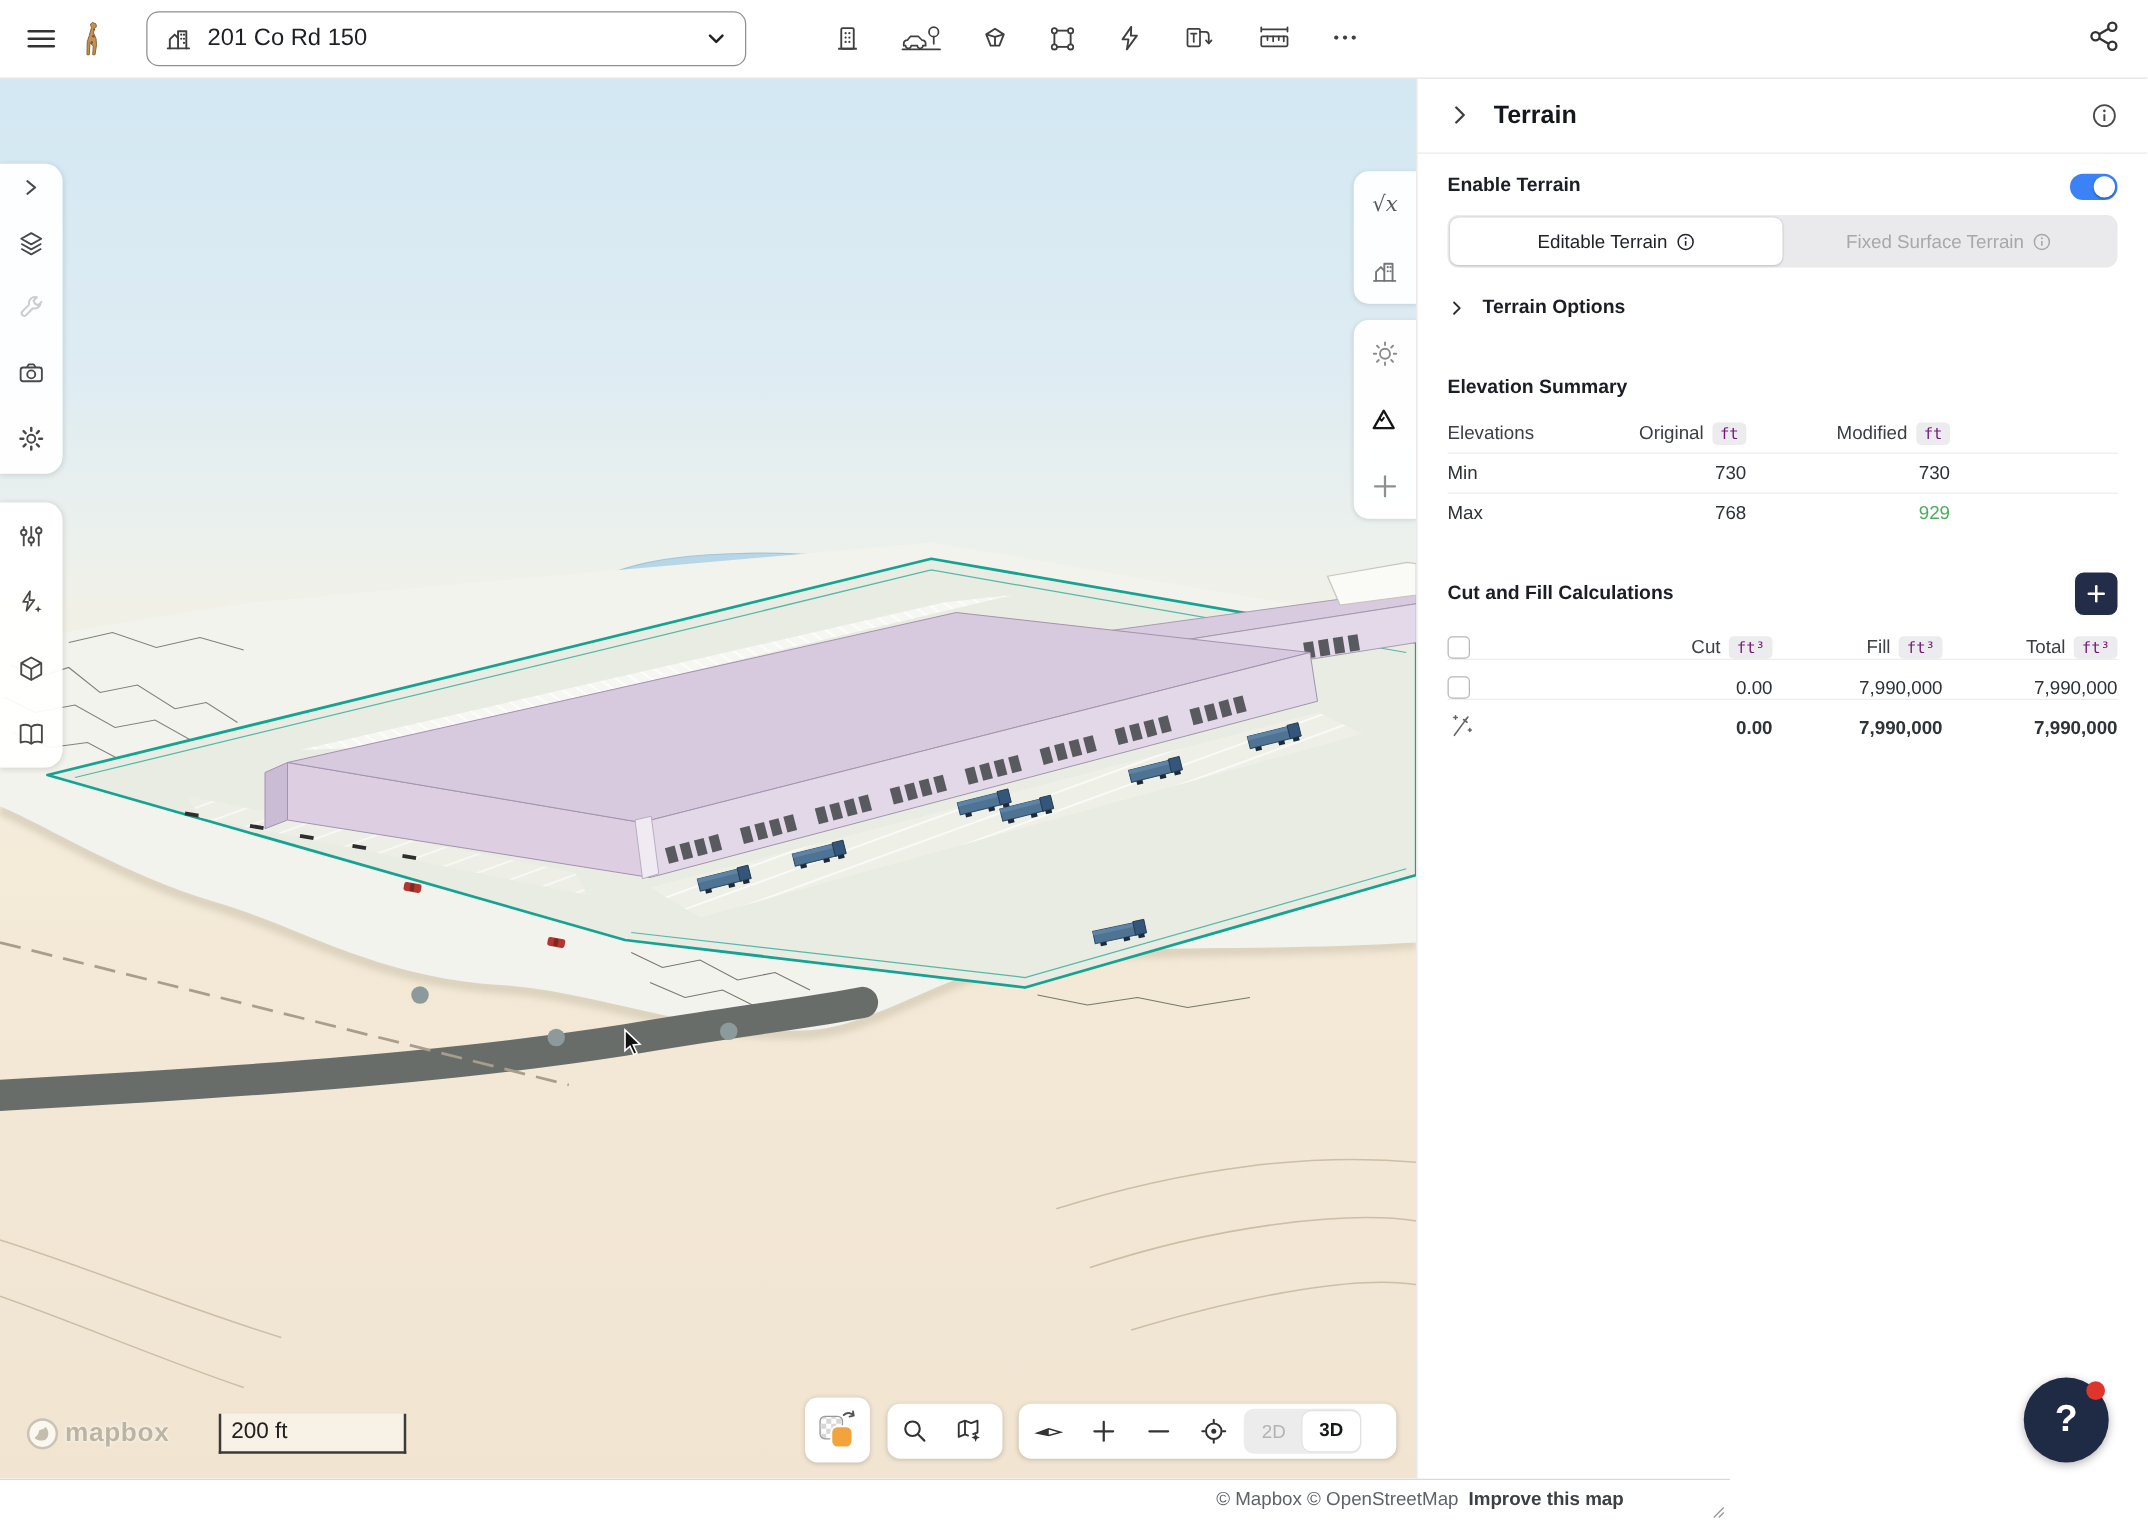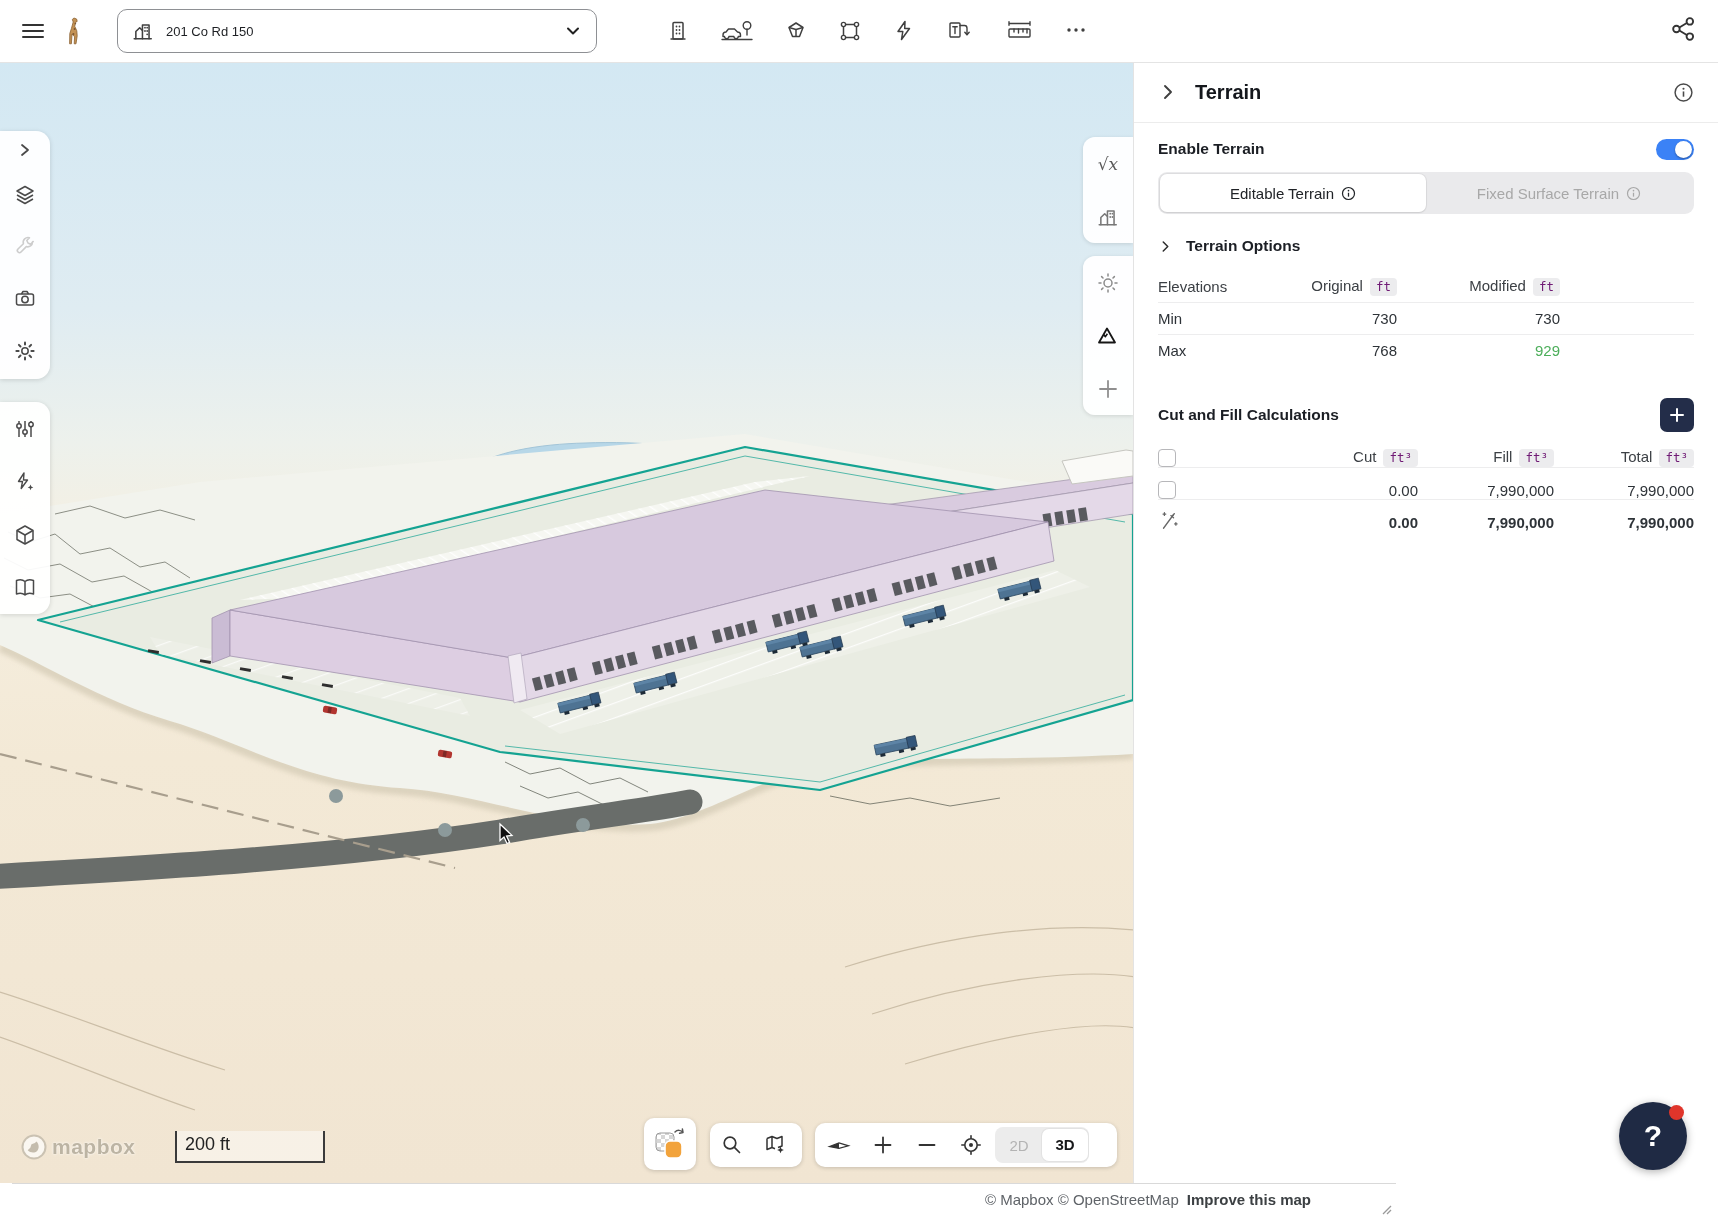--- a/index.html
+++ b/index.html
@@ -9,21 +9,21 @@
   
   .topbar{position:absolute;left:0;top:0;width:1718px;height:62px;background:#fff;
     border-bottom:1px solid #e4e4e4;display:flex;align-items:center;z-index:40;}
   .icon-btn{background:none;border:none;padding:6px;cursor:pointer;display:flex;
     align-items:center;justify-content:center;}
   .hamburger{position:absolute;left:14px;}
   .giraffe{position:absolute;left:62px;top:15px;}
   .project-select{position:absolute;left:117px;top:9px;width:480px;height:44px;
     border:1.5px solid #8e9094;border-radius:10px;display:flex;align-items:center;
     padding:0 14px;box-sizing:border-box;gap:12px;background:#fff;cursor:pointer;}
-  .project-select .proj-label{font-size:13px;color:#1e2024;flex:1;}
+  .project-select .proj-label{font-size:19px;color:#1e2024;flex:1;}
   .tools{position:absolute;left:655px;top:9px;height:44px;display:flex;align-items:center;gap:8px;}
   .tool-btn{width:46px;height:44px;background:none;border:none;display:flex;
     align-items:center;justify-content:center;cursor:pointer;}
   .share{position:absolute;right:14px;top:9px;}
 
   
   .map{position:absolute;left:0;top:62px;width:1133px;height:1121px;overflow:hidden;}
   .scene{position:absolute;left:0;top:0;}
 
   .side-group{position:absolute;left:0;width:50px;background:rgba(255,255,255,.94);
@@ -110,21 +110,21 @@
   .c-total{width:140px;text-align:right;}
   .crow.totals{font-weight:700;}
   .cbx{width:18px;height:18px;border:1.6px solid #b7b7ba;border-radius:4px;background:#fff;
     box-sizing:border-box;cursor:pointer;}
 
   
   .help-fab{position:absolute;left:1619px;top:1102px;width:68px;height:68px;border-radius:50%;
     border:none;color:#fff;font-size:30px;font-weight:700;cursor:pointer;z-index:50;
     box-shadow:0 2px 8px rgba(0,0,0,.3);}
   .help-dot{position:absolute;right:3px;top:3px;width:15px;height:15px;border-radius:50%;}
-  .footer{position:absolute;left:12px;top:1183px;width:1384px;height:35px;background:#fff;
+  .footer{position:absolute;left:0;top:1183px;width:1384px;height:35px;background:#fff;
     border-top:1px solid #d9d9d9;z-index:45;}
   .attr-wrap{position:absolute;right:85px;top:7px;font-size:15px;color:#5f6368;}
   .attr-link{font-weight:700;color:#3c4043;margin-left:8px;cursor:pointer;}
   .grip{position:absolute;right:4px;bottom:4px;}
 </style>
 </head>
 <body>
 
 <div class="app">
 
@@ -668,20 +668,21 @@
         </div>
       </div>
 
       <div class="options-row">
         <svg width="15" height="15" viewBox="0 0 20 20">
           <polyline points="7,4 13,10 7,16" fill="none" stroke="#2c2c2c" stroke-width="2" stroke-linecap="round" stroke-linejoin="round"></polyline>
           </svg>
         <span class="lbl-strong">Terrain Options</span>
       </div>
 
+      <div class="section-title">Elevation Summary</div>
       <div class="etable">
         <div class="erow head">
           <span class="e-label">Elevations</span>
           <span class="e-orig">
             <span>Original</span><span class="unit-badge">ft</span>
           </span>
           <span class="e-mod">
             <span>Modified</span><span class="unit-badge">ft</span>
           </span>
           <span class="e-trail"></span>

